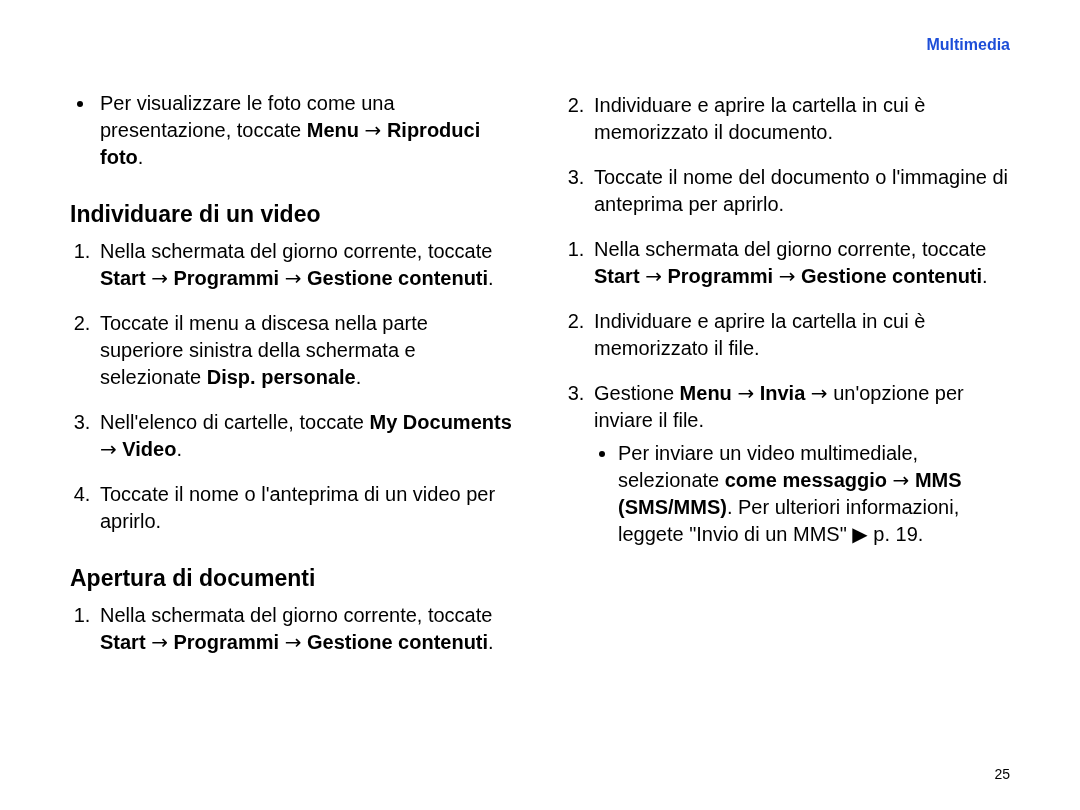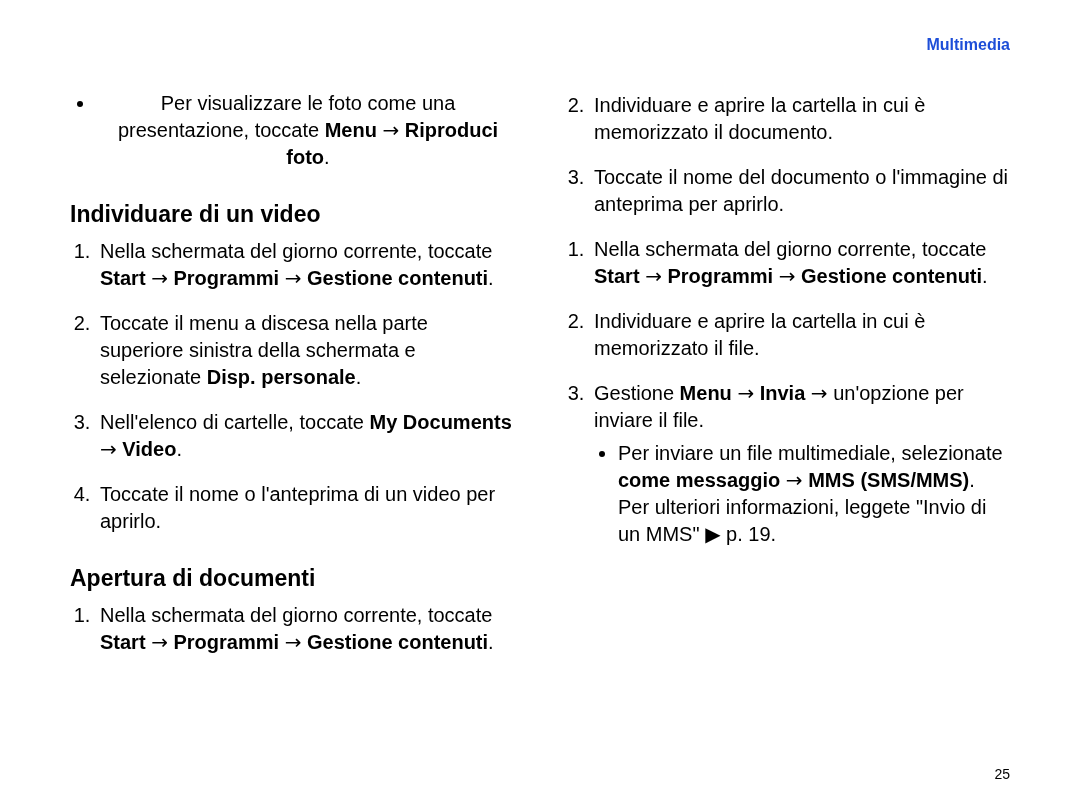--- a/index.html
+++ b/index.html
@@ -52,21 +52,20 @@
     padding-left: 26px;
   }
   ol > li {
     margin: 6px 0 18px 0;
     padding-left: 4px;
   }
   ul.bullet {
     list-style: disc;
     margin: 0 0 6px 0;
     padding-left: 26px;
-    text-align: center;
   }
   ul.bullet > li {
     margin: 4px 0 10px 0;
     padding-left: 4px;
   }
   ul.sub {
     list-style: disc;
     margin: 6px 0 0 0;
     padding-left: 24px;
   }
@@ -129,21 +128,21 @@
 
       <ol>
         <li>
           <span>Nella schermata del giorno corrente, toccate </span><b>Start</b><span> </span><span class="arrow">→</span><span> </span><b>Programmi</b><span> </span><span class="arrow">→</span><span> </span><b>Gestione contenuti</b><span>.</span>
         </li>
         <li>Individuare e aprire la cartella in cui è memorizzato il file.</li>
         <li>
           <span>Gestione </span><b>Menu</b><span> </span><span class="arrow">→</span><span> </span><b>Invia</b><span> </span><span class="arrow">→</span><span> un'opzione per inviare il file.</span>
           <ul class="sub">
             <li>
-              <span>Per inviare un file multimediale, selezionate </span><b>come messaggio</b><span> </span><span class="arrow">→</span><span> </span><b>MMS (SMS/MMS)</b><span>. Per ulteriori informazioni, leggete "Invio di un MMS" </span><span class="tri">▶</span><span> p. 19.</span>
+              <span>Per inviare un video multimediale, selezionate </span><b>come messaggio</b><span> </span><span class="arrow">→</span><span> </span><b>MMS (SMS/MMS)</b><span>. Per ulteriori informazioni, leggete "Invio di un MMS" </span><span class="tri">▶</span><span> p. 19.</span>
             </li>
           </ul>
         </li>
       </ol>
 
     </div>
   </div>
 
   <div class="page-number">25</div>
 </div>

